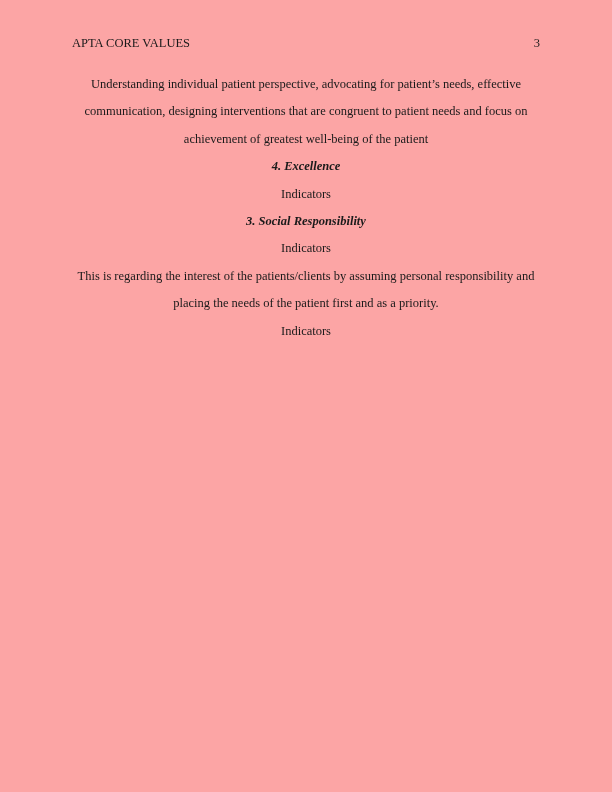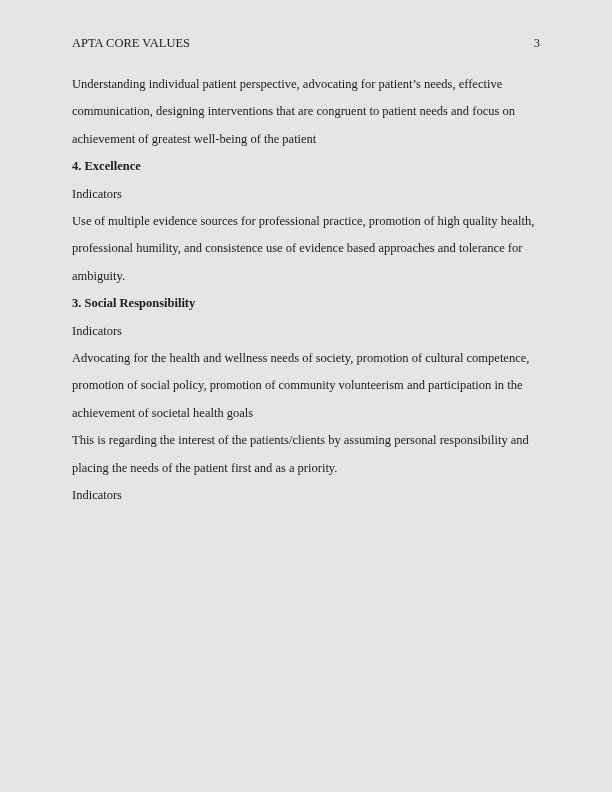--- a/index.html
+++ b/index.html
@@ -5,62 +5,62 @@
   html, body {
     margin: 0;
     padding: 0;
     background: #ffffff;
   }
   .page {
     position: relative;
     width: 612px;
     height: 792px;
     margin: 0 auto;
-    background: #e5e5e5;
+    background: #fca5a5;
     box-sizing: border-box;
     padding: 35px 72px 0 72px;
     font-family: "Liberation Serif", "DejaVu Serif", serif;
     color: #1a1a1a;
     overflow: hidden;
   }
   .page-header {
     display: flex;
     justify-content: space-between;
     align-items: baseline;
     font-size: 12.5px;
     line-height: 16px;
     margin-bottom: 20px;
   }
   .doc-body {
     font-size: 12.5px;
     line-height: 27.4px;
+    text-align: center;
   }
   .doc-body p {
     margin: 0;
     padding: 0;
   }
   .doc-body p.heading {
     font-weight: bold;
+    font-style: italic;
   }
 </style>
 </head>
 <body>
 
 <div class="page">
 
   <div class="page-header">
     <span>APTA CORE VALUES</span>
     <span>3</span>
   </div>
 
   <div class="doc-body">
     <p>Understanding individual patient perspective, advocating for patient’s needs, effective communication, designing interventions that are congruent to patient needs and focus on achievement of greatest well-being of the patient</p>
     <p class="heading">4. Excellence</p>
     <p>Indicators</p>
-    <p>Use of multiple evidence sources for professional practice, promotion of high quality health, professional humility, and consistence use of evidence based approaches and tolerance for ambiguity.</p>
     <p class="heading">3. Social Responsibility</p>
     <p>Indicators</p>
-    <p>Advocating for the health and wellness needs of society, promotion of cultural competence, promotion of social policy, promotion of community volunteerism and participation in the achievement of societal health goals</p>
     <p>This is regarding the interest of the patients/clients by assuming personal responsibility and placing the needs of the patient first and as a priority.</p>
     <p>Indicators</p>
   </div>
 
 </div>
 
 </body></html>

